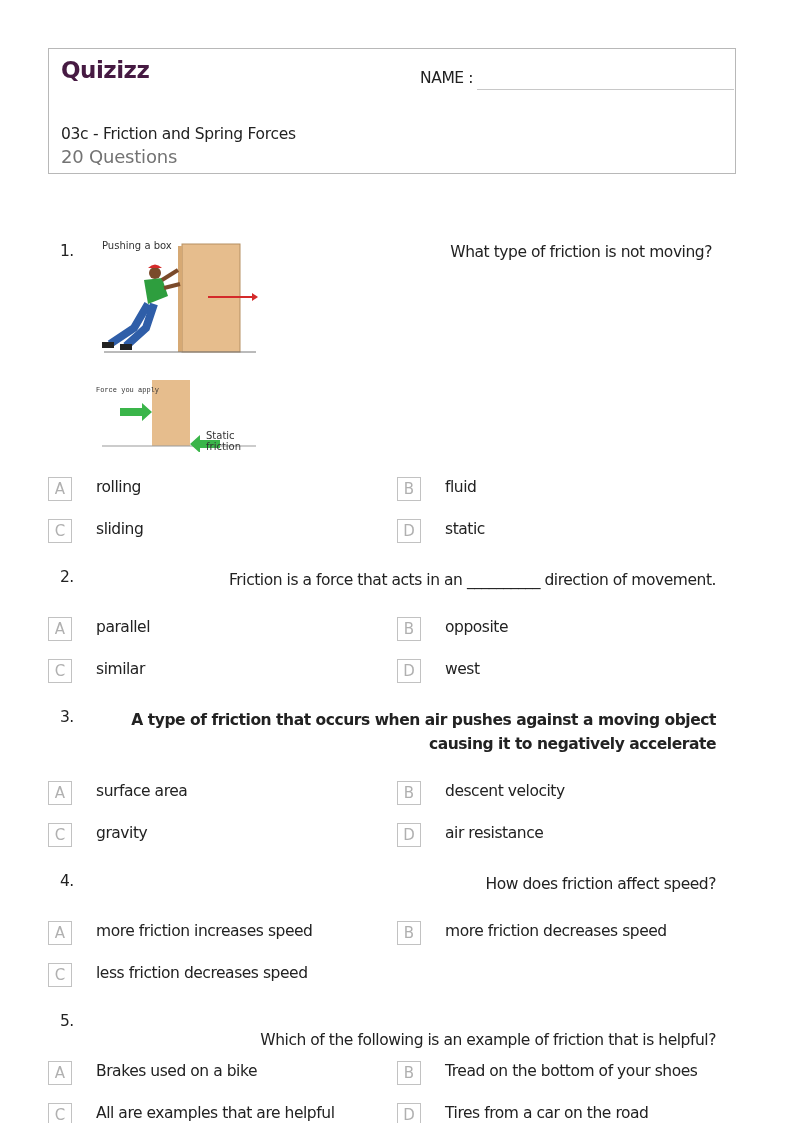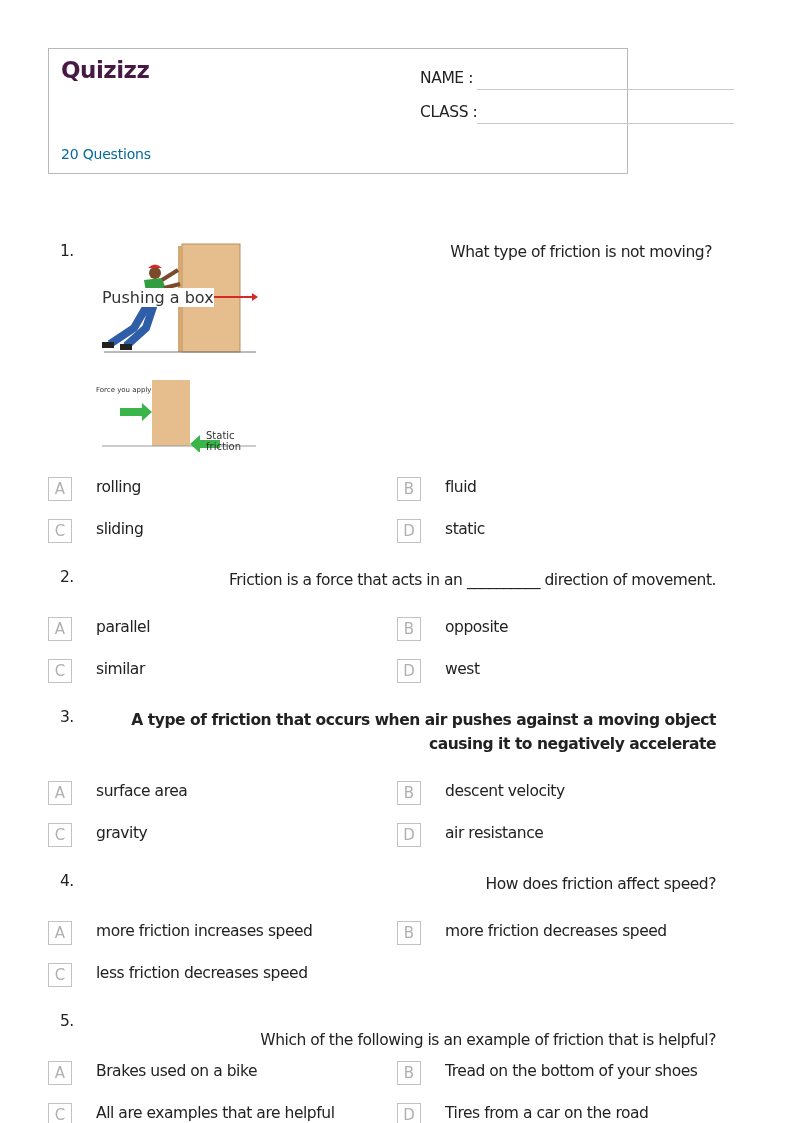--- a/index.html
+++ b/index.html
@@ -1,24 +1,24 @@
 <!DOCTYPE html>
 <html><head>
 <meta charset="utf-8">
 <style>
   html, body { margin: 0; padding: 0; background: #ffffff; }
   body { width: 794px; height: 1123px; position: relative; overflow: hidden;
          font-family: "DejaVu Sans", "Liberation Sans", sans-serif; color: #222; }
-  .header { position: absolute; left: 48px; top: 48px; width: 580px; height: 126px;
+  .header { position: absolute; left: 48px; top: 48px; width: 688px; height: 126px;
             border: 1px solid #b8b8b8; box-sizing: border-box; }
   .logo { position: absolute; left: 12px; top: 8px; font-family: "DejaVu Sans", sans-serif;
           font-weight: bold; font-size: 23px; letter-spacing: -0.5px; color: #461a42; }
   .title { position: absolute; left: 12px; top: 76px; font-size: 15.5px; color: #222;
            letter-spacing: -0.3px; }
-  .subtitle { position: absolute; left: 12px; top: 97px; font-size: 14px; color: #0369a1;
+  .subtitle { position: absolute; left: 12px; top: 97px; font-size: 18px; color: #737373;
               letter-spacing: -0.2px; }
   .fields { position: absolute; left: 371px; top: 18px; width: 314px; }
   .field { position: relative; height: 34px; }
   .field-label { position: absolute; left: 0; top: 2px; font-size: 15.5px; color: #222;
                  letter-spacing: -0.4px; }
   .field-line { position: absolute; left: 57px; right: 0; top: 22px; border-bottom: 1px solid #c8c8c8; }
 
   .q { position: absolute; left: 0; width: 794px; }
   .q-num { position: absolute; left: 60px; font-size: 15.5px; color: #222; letter-spacing: -0.5px; }
   .q-text { position: absolute; left: 96px; width: 620px; font-size: 15.5px; line-height: 24px;
@@ -28,28 +28,25 @@
              font-size: 15px; color: #b0b0b0; text-align: center; line-height: 22px; }
   .opt-text { position: absolute; left: 48px; top: 1px; white-space: nowrap; font-size: 15.5px;
               color: #222; letter-spacing: -0.45px; }
   .figure { position: absolute; }
 </style>
 </head>
 <body>
 
 <div class="header">
   <div class="logo">Quizizz</div>
+  <div class="title">03c - Friction and Spring Forces</div>
   <div class="subtitle">20 Questions</div>
   <div class="fields">
     <div class="field">
       <span class="field-label">NAME :</span>
-      <span class="field-line"></span>
-    </div>
-    <div class="field">
-      <span class="field-label">CLASS :</span>
       <span class="field-line"></span>
     </div>
   </div>
 </div>
 
 <div class="q" style="top:240px;">
   <span class="q-num" style="top:2px;">1.</span>
   <span class="q-text" style="left:272px; width:440px; top:0;">What type of friction is not moving?</span>
 
   <div class="figure" style="left:96px; top:0; width:164px; height:116px;">
@@ -63,31 +60,31 @@
       <circle cx="59" cy="33" r="6" fill="#7a4a2a"></circle>
       <path d="M52 28 q7 -7 14 0 z" fill="#d42a2a"></path>
       <path d="M48 40 L66 38 L72 56 L52 64 Z" fill="#2e9e3e"></path>
       <path d="M66 40 L82 30" stroke="#7a4a2a" stroke-width="4"></path>
       <path d="M68 48 L84 44" stroke="#7a4a2a" stroke-width="4"></path>
       <path d="M52 64 L38 88 L14 104" stroke="#2f5ea8" stroke-width="8" fill="none"></path>
       <path d="M58 64 L50 88 L30 106" stroke="#2f5ea8" stroke-width="8" fill="none"></path>
       <rect x="6" y="102" width="12" height="6" fill="#222"></rect>
       <rect x="24" y="104" width="12" height="6" fill="#222"></rect>
     </svg>
-    <span style="position:absolute; left:6px; top:0; font-size:16px; color:#333; background:#fff;margin-top:48px;">Pushing a box</span>
+    <span style="position:absolute; left:6px; top:0; font-size:10px; color:#333; background:#fff;">Pushing a box</span>
   </div>
 
   <div class="figure" style="left:96px; top:138px; width:164px; height:74px;">
     <svg width="164" height="74" viewBox="0 0 164 74">
       <rect x="56" y="2" width="38" height="66" fill="#e6bd8d"></rect>
       <line x1="6" y1="68" x2="160" y2="68" stroke="#999" stroke-width="1"></line>
       <polygon points="24,30 46,30 46,25 56,34 46,43 46,38 24,38" fill="#3ab54a"></polygon>
       <polygon points="124,62 104,62 104,57 94,66 104,75 104,70 124,70" fill="#3ab54a"></polygon>
     </svg>
-    <span style="position:absolute; left:0; top:8px; font-size:7px; color:#333;">Force you apply</span>
+    <span style="position:absolute; left:0; top:8px; font-size:7px; color:#333;font-family:Liberation Mono, monospace;">Force you apply</span>
     <span style="position:absolute; left:110px; top:52px; font-size:10px; color:#333;">Static friction</span>
   </div>
 
   <div class="opt" style="left:48px; top:237px;">
     <span class="opt-box">A</span>
     <span class="opt-text">rolling</span>
   </div>
   <div class="opt" style="left:397px; top:237px;">
     <span class="opt-box">B</span>
     <span class="opt-text">fluid</span>

